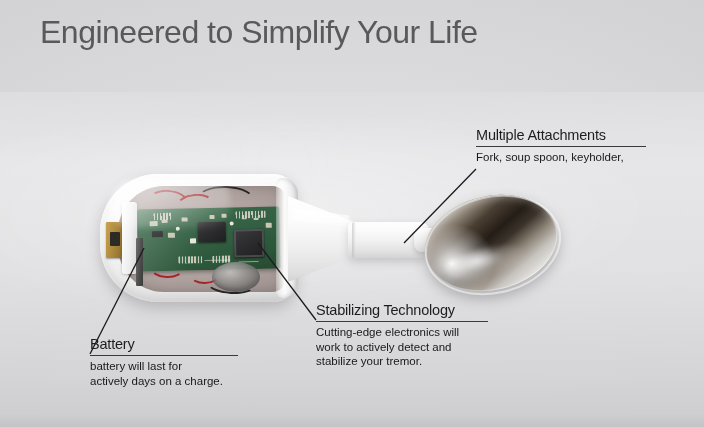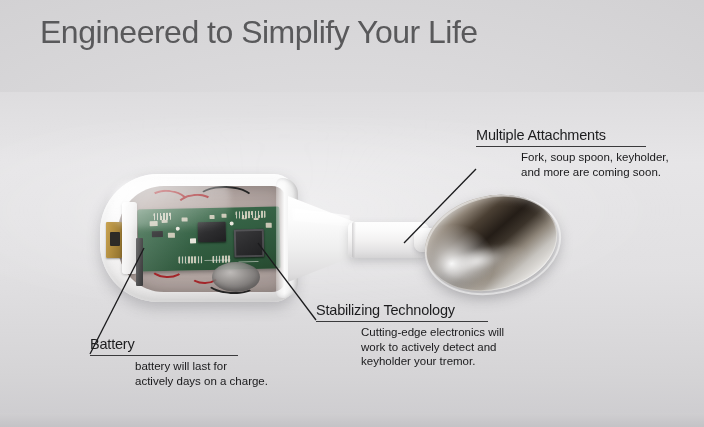--- a/index.html
+++ b/index.html
@@ -357,21 +357,20 @@
     margin-top: 2px;
     margin-bottom: 3px;
   }
   .callout .body-line {
     font-size: 11.5px;
     font-weight: 400;
     color: #19191b;
     line-height: 14.5px;
     white-space: nowrap;
     font-family: "Liberation Sans", sans-serif;
-    margin-left: 45px;
   }
 
   #c-attach { left: 476px; top: 127px; width: 170px; }
   #c-stab   { left: 316px; top: 302px; width: 172px; }
   #c-batt   { left: 90px;  top: 336px; width: 148px; }
 
   #leaders { position: absolute; left: 0; top: 0; width: 704px; height: 427px; pointer-events: none; }
 </style>
 </head>
 <body>
@@ -447,29 +446,28 @@
   <svg id="leaders" viewBox="0 0 704 427">
     <line x1="476" y1="169" x2="404" y2="243" stroke="#1b1b1d" stroke-width="1.3"></line>
     <line x1="316" y1="320" x2="258" y2="243" stroke="#1b1b1d" stroke-width="1.3"></line>
     <line x1="90" y1="354" x2="144" y2="248" stroke="#1b1b1d" stroke-width="1.3"></line>
   </svg>
 
   <div class="callout" id="c-attach">
     <div class="title-line">Multiple Attachments</div>
     <div class="rule"></div>
     <div class="body-line">Fork, soup spoon, keyholder,</div>
-    <div class="body-line">and more are coming soon.</div>
   </div>
 
   <div class="callout" id="c-stab">
     <div class="title-line">Stabilizing Technology</div>
     <div class="rule"></div>
     <div class="body-line">Cutting-edge electronics will</div>
     <div class="body-line">work to actively detect and</div>
-    <div class="body-line">keyholder your tremor.</div>
+    <div class="body-line">stabilize your tremor.</div>
   </div>
 
   <div class="callout" id="c-batt">
     <div class="title-line">Battery</div>
     <div class="rule"></div>
     <div class="body-line">battery will last for</div>
     <div class="body-line">actively days on a charge.</div>
   </div>
 
 </div>

